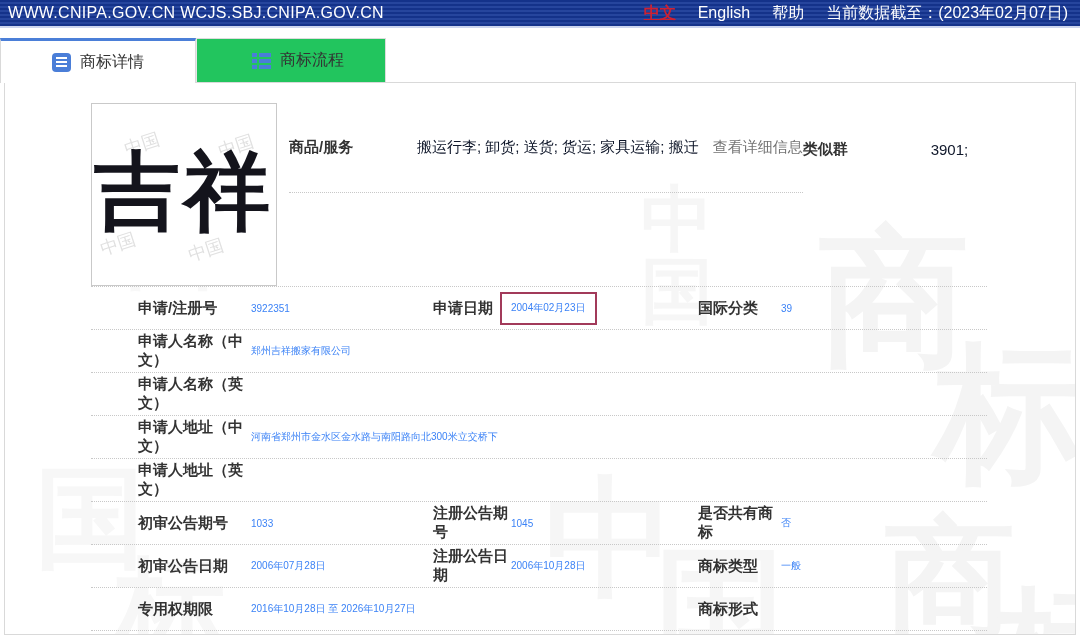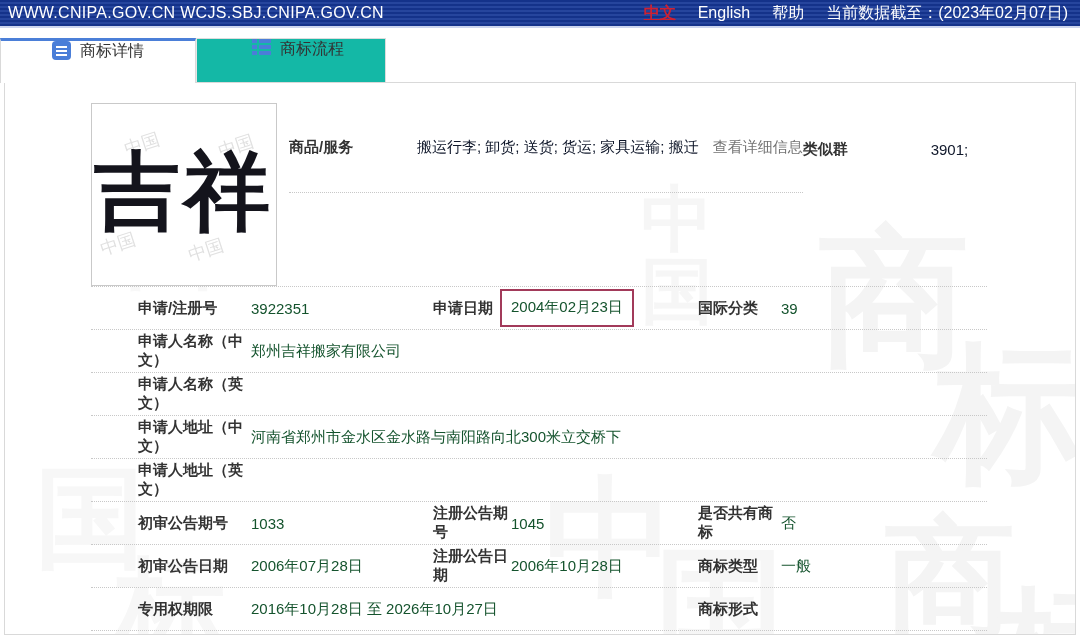--- a/index.html
+++ b/index.html
@@ -19,30 +19,30 @@
     padding:0 12px 0 8px; color:#fff; font-size:16px;
   }
   .topbar .domains { letter-spacing:.3px; }
   .topbar .right { display:flex; align-items:center; gap:22px; }
   .topbar a { color:#fff; text-decoration:none; cursor:pointer; }
   .topbar a.lang-zh { color:#cc2233; text-decoration:underline; font-weight:bold;margin-left:20px; }
 
   
   .tabbar { display:flex; margin-top:10px; position:relative; z-index:3; }
   .tab {
-    height:44px; display:flex; justify-content:center; gap:9px;
+    height:44px; display:flex; align-items:center; justify-content:center; gap:9px;
     font-size:16px; color:#333; cursor:pointer;
   }
   .tab.active {
     width:196px; background:#fff;
     border-top:3px solid #4b7fd8; border-left:1px solid #d9d9d9; border-right:1px solid #d9d9d9;
     margin-bottom:-1px; height:45px;
   }
   .tab.inactive {
-    width:190px; background:#14b8a6;
+    width:190px; background:#22c55e;
     border-top:1px solid #dcdcdc; border-right:1px solid #dcdcdc; border-left:1px solid #e6e6e6;padding-left:14px;
   }
   .icon-doc {
     width:19px; height:19px; background:#4a7ed8; border-radius:4px;
     display:flex; flex-direction:column; align-items:center; justify-content:center; gap:2px;
   }
   .icon-doc i { display:block; width:11px; height:2px; background:#fff; }
   .icon-list { width:19px; height:16px; display:flex; flex-direction:column; justify-content:center; gap:2px; }
   .icon-list .r { display:flex; gap:2px; }
   .icon-list .sq { width:5px; height:4px; background:#4a7ed8; }
@@ -75,21 +75,21 @@
   .tlabel { width:128px; font-weight:bold; font-size:15px; flex:none; }
   .tvalue { font-size:15px; color:#0f172a; }
   .see-link { color:#737373; font-size:15px; margin-left:14px; text-decoration:none; cursor:pointer; }
 
   
   .grow {
     display:grid; grid-template-columns:160px 135px 125px 140px 130px 1fr;
     align-items:center; height:43px; border-bottom:1px dotted #c8c8c8; width:896px;
   }
   .glabel { font-weight:bold; font-size:15px; color:#333;padding-left:47px; }
-  .gvalue { font-size:15px; color:#14532d; }
+  .gvalue { font-size:10px; color:#3b82f6; }
   .span5 { grid-column:2 / 7; }
   .span3 { grid-column:2 / 5; }
   .hl-box {
     display:inline-block; border:2px solid #a23a5a; padding:7px 9px 8px 9px;
     margin-left:-11px; position:relative; z-index:2; background:transparent;
   }
 
   
   .wm {
     position:absolute; z-index:0; color:#f4f4f4; font-weight:bold;

